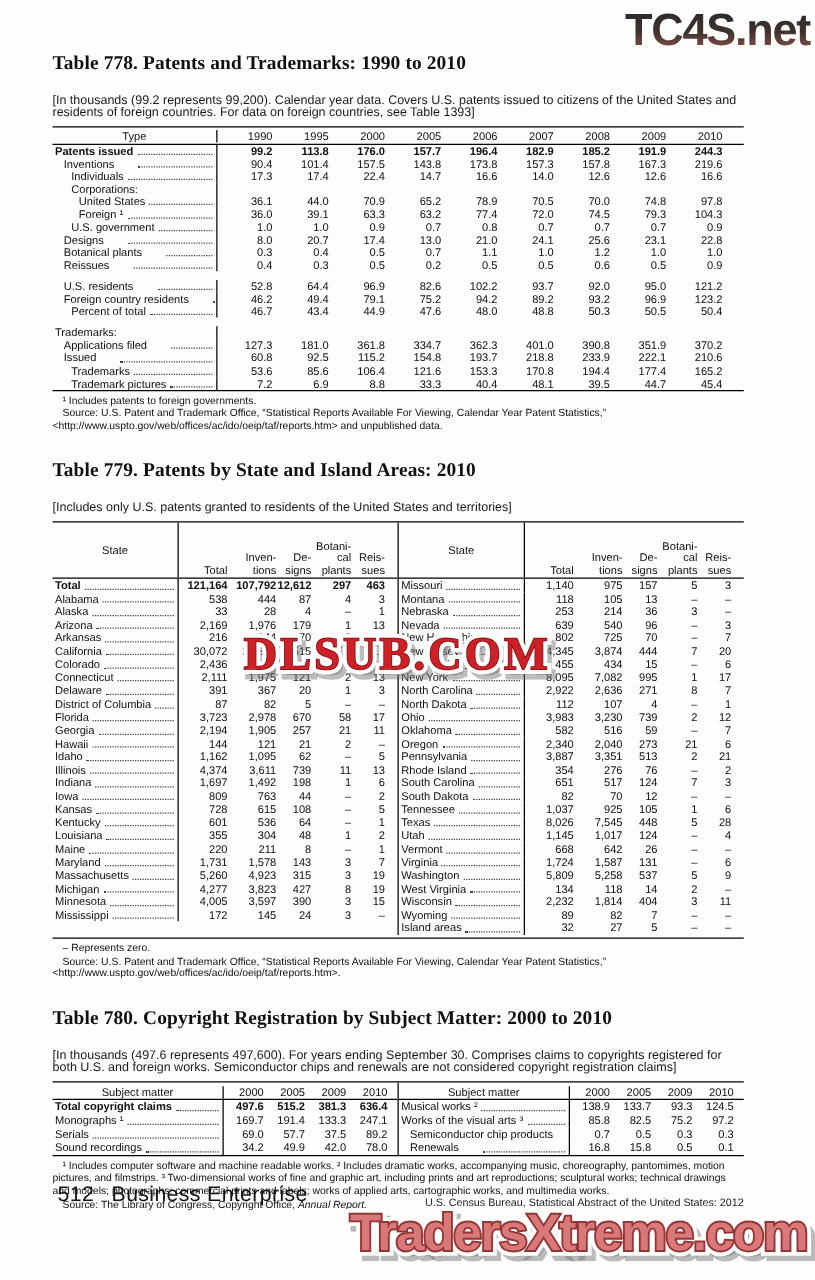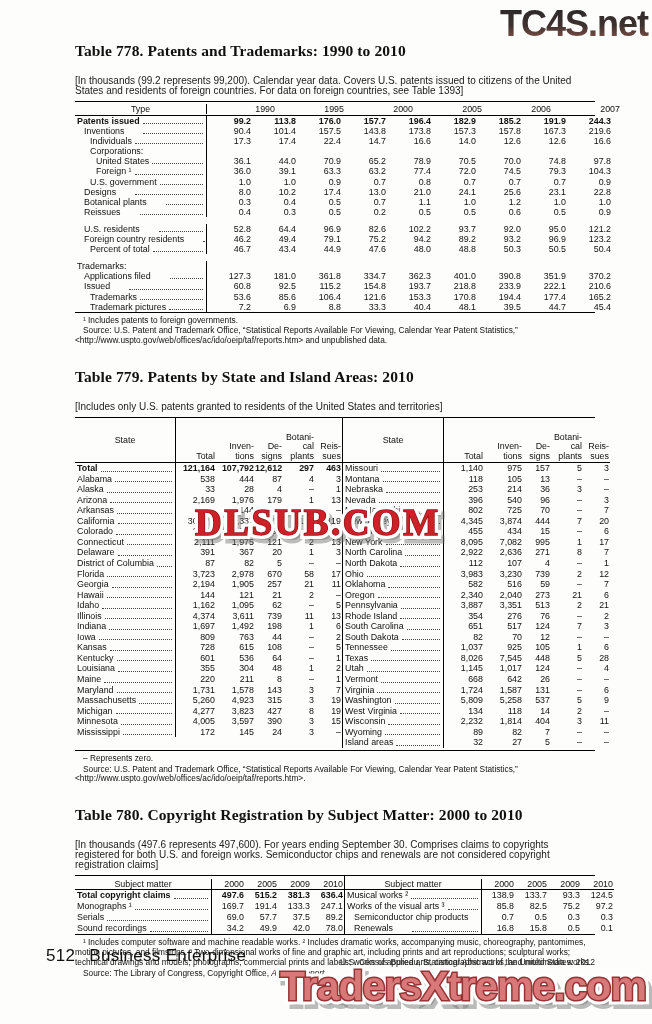--- a/index.html
+++ b/index.html
@@ -1,18 +1,18 @@
 <!DOCTYPE html>
 <html><head>
 <meta charset="utf-8">
 <style>
   html,body{margin:0;padding:0;background:#888;}
   .page{width:652px;height:1024px;background:#fdfdfc;position:relative;overflow:hidden;
         font-family:"Liberation Sans",sans-serif;color:#101010;}
-  .content{padding:42px 57px 0 75px;}
+  .content{padding:42px 57px 0 42px;}
 
   .tbl-title{font-family:"Liberation Serif",serif;font-size:15.5px;font-weight:700;
              margin:0 0 3px 0;letter-spacing:.1px;}
   .tbl-note{font-size:10px;line-height:10px;color:#1a1a1a;margin:16px 0 5px 0;}
 
   .tbl{border-top:1.6px solid #000;border-bottom:1px solid #000;font-size:8.9px;}
   .t-head{display:flex;border-bottom:1px solid #000;align-items:flex-end;}
   .t-row{display:flex;align-items:baseline;}
   .t-row.b{font-weight:700;}
   .t-label{display:flex;align-items:baseline;border-right:1px solid #000;
@@ -20,21 +20,21 @@
   .lab-txt{white-space:nowrap;}
   .leader{flex:1;border-bottom:1.3px dotted #444;height:0;align-self:flex-end;
           margin:0 3px 2px 3px;min-width:4px;}
   .t-num{text-align:right;box-sizing:border-box;flex:none;padding-right:1px;}
   .ind0{padding-left:2px;} .ind1{padding-left:9px;gap:16px;} .ind2{padding-left:15px;} .ind3{padding-left:21px;}
 
   
   .t778 .t-row{line-height:10.1px;}
   .t778 .t-label{width:132px;}
   .t778 .t-num{width:45px;}
-  .t778 .t-head{height:13px;align-items:center;gap:24px;}
+  .t778 .t-head{height:13px;align-items:center;}
   .t778 .spacer{height:7px;line-height:7px;}
   .head-lab{justify-content:center;align-items:center;}
   .head-lab span{width:100%;text-align:center;}
 
   
   .halves{display:flex;}
   .half{flex:1;}
   .half.rgt{border-left:1px solid #000;}
   .t779{padding-bottom:2px;}
   .t779 .t-row{line-height:10.55px;}
@@ -198,21 +198,21 @@
               <span class="t-num c6">0.7</span>
               <span class="t-num c7">0.7</span>
               <span class="t-num c8">0.9</span>
             </div>
             <div class="t-row">
               <span class="t-label ind1">
                 <span class="lab-txt">Designs</span>
                 <span class="leader"></span>
               </span>
               <span class="t-num c0">8.0</span>
-              <span class="t-num c1">10.2</span>
+              <span class="t-num c1">20.7</span>
               <span class="t-num c2">17.4</span>
               <span class="t-num c3">13.0</span>
               <span class="t-num c4">21.0</span>
               <span class="t-num c5">24.1</span>
               <span class="t-num c6">25.6</span>
               <span class="t-num c7">23.1</span>
               <span class="t-num c8">22.8</span>
             </div>
             <div class="t-row">
               <span class="t-label ind1">
@@ -735,21 +735,21 @@
                   <span class="t-num c1">214</span>
                   <span class="t-num c2">36</span>
                   <span class="t-num c3">3</span>
                   <span class="t-num c4">–</span>
                 </div>
                 <div class="t-row">
                   <span class="t-label ind0">
                     <span class="lab-txt">Nevada</span>
                     <span class="leader"></span>
                   </span>
-                  <span class="t-num c0">396</span>
+                  <span class="t-num c0">639</span>
                   <span class="t-num c1">540</span>
                   <span class="t-num c2">96</span>
                   <span class="t-num c3">–</span>
                   <span class="t-num c4">3</span>
                 </div>
                 <div class="t-row">
                   <span class="t-label ind0">
                     <span class="lab-txt">New Hampshire</span>
                     <span class="leader"></span>
                   </span>

